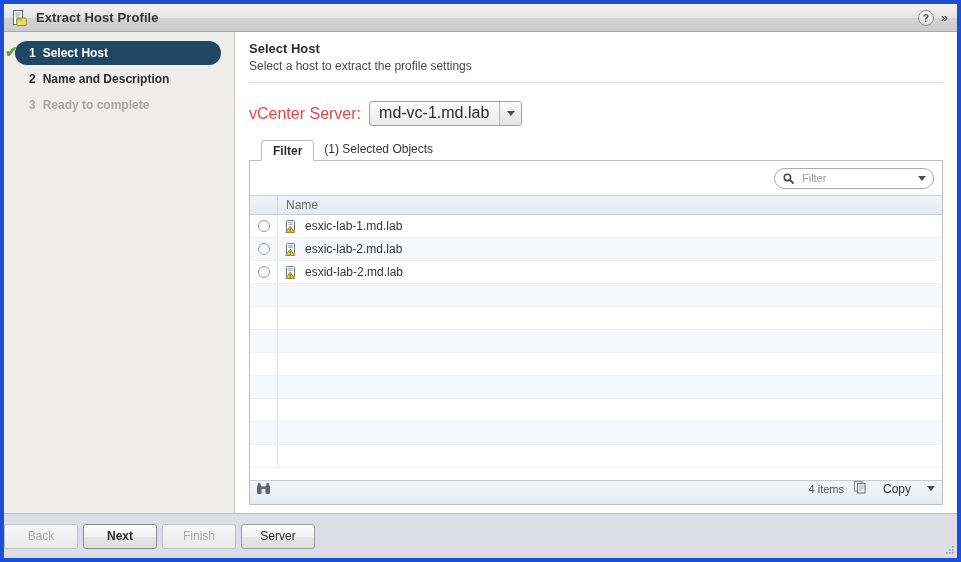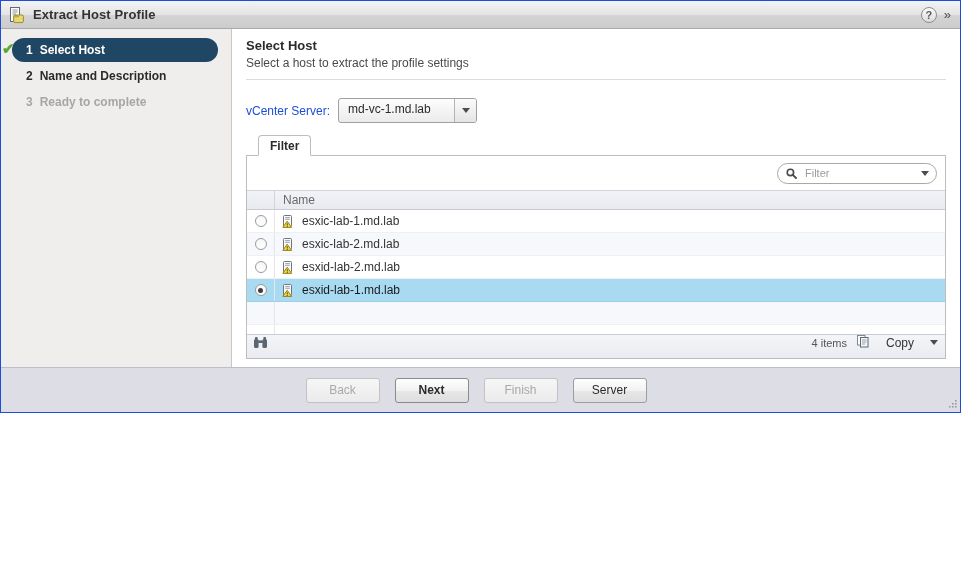--- a/index.html
+++ b/index.html
@@ -10,27 +10,27 @@
   body {
     font-family: "Liberation Sans", sans-serif;
     font-size: 12px;
     color: #333333;
     -webkit-font-smoothing: antialiased;
   }
 
   .dialog {
     position: relative;
     width: 961px;
-    height: 413px;
+    height: 562px;
     box-sizing: border-box;
     background: #ffffff;
     overflow: hidden;
     display: flex;
     flex-direction: column;
-    border: 1px solid #1d4ed8;
+    border: 4px solid #1d4ed8;
   }
 
   
   .titlebar {
     height: 28px;
     flex: 0 0 28px;
     background: linear-gradient(to bottom, #f3f3f3 0%, #e4e4e4 50%, #d4d4d4 51%, #cccccc 100%);
     border-bottom: 1px solid #a9a9a9;
     display: flex;
     align-items: center;
@@ -160,37 +160,37 @@
     border-bottom: 1px solid #dcdcdc;
   }
 
   .vc-row {
     display: flex;
     align-items: center;
     margin-top: 18px;
     margin-bottom: 12px;
   }
   .vc-label {
-    font-size: 12px;
-    color: #1d4ed8;
+    font-size: 16px;
+    color: #ef4444;
     margin-right: 8px;
   }
   .combo {
     display: inline-flex;
     align-items: stretch;
     height: 23px;
     border: 1px solid #a0a0a0;
     border-radius: 3px;
     background: linear-gradient(to bottom, #fdfdfd, #ebebeb);
     cursor: pointer;
     overflow: hidden;
   }
   .combo .val {
     padding: 0 10px 0 9px;
-    font-size: 12px;
+    font-size: 16px;
     color: #2b2b2b;
     line-height: 21px;
     min-width: 96px;
   }
   .combo .arrow-box {
     width: 21px;
     border-left: 1px solid #b4b4b4;
     display: flex;
     align-items: center;
     justify-content: center;
@@ -403,23 +403,23 @@
   }
 
   
   .footer {
     height: 45px;
     flex: 0 0 45px;
     background: #dcdde5;
     border-top: 1px solid #bcbdc6;
     display: flex;
     align-items: center;
-    justify-content: center;
+    justify-content: flex-start;
     padding-right: 9px;
-    gap: 15px;
+    gap: 5px;
     box-sizing: border-box;
     position: relative;
   }
   .btn {
     min-width: 74px;
     height: 25px;
     padding: 0 12px;
     border: 1px solid #9d9d9d;
     border-radius: 3px;
     background: linear-gradient(to bottom, #fefefe 0%, #f2f2f2 50%, #e7e7e7 51%, #dedede 100%);
@@ -494,20 +494,21 @@
         <span class="combo">
           <span class="val">md-vc-1.md.lab</span>
           <span class="arrow-box">
               <span class="caret-down"></span>
             </span>
         </span>
       </div>
 
       <div class="tabs">
         <div class="tab active">Filter</div>
+        <div class="tab inactive">(1) Selected Objects</div>
       </div>
 
       <div class="panel">
 
         <div class="panel-toolbar">
           <div class="searchbox">
             <span class="mag">
               <svg width="11" height="11" viewBox="0 0 11 11">
                 <circle cx="4.4" cy="4.4" r="3.2" fill="none" stroke="#4a4a4a" stroke-width="1.6"></circle>
                 <line x1="6.8" y1="6.8" x2="10" y2="10" stroke="#4a4a4a" stroke-width="1.8" stroke-linecap="round"></line>
@@ -576,38 +577,20 @@
                   <line x1="4.2" y1="5.3" x2="8.8" y2="5.3" stroke="#8e99a2" stroke-width="0.9"></line>
                   <path d="M6.2 7.2 L10.6 13.4 L1.8 13.4 Z" fill="#f5d93b" stroke="#8a7414" stroke-width="0.9" stroke-linejoin="round"></path>
                   <rect x="5.8" y="9.3" width="0.9" height="2.2" fill="#4a3d05"></rect>
                   <rect x="5.8" y="12" width="0.9" height="0.9" fill="#4a3d05"></rect>
                 </svg>
               </span>
               <span>esxid-lab-2.md.lab</span>
             </div>
           </div>
 
-          <div class="row selected">
-            <div class="col-radio">
-              <span class="radio on"></span>
-            </div>
-            <div class="col-name">
-              <span class="host-icon">
-                <svg width="14" height="14" viewBox="0 0 14 14">
-                  <rect x="2.5" y="1.5" width="8" height="11" rx="1" fill="#fafafa" stroke="#6b7680" stroke-width="1"></rect>
-                  <line x1="4.2" y1="3.6" x2="8.8" y2="3.6" stroke="#8e99a2" stroke-width="0.9"></line>
-                  <line x1="4.2" y1="5.3" x2="8.8" y2="5.3" stroke="#8e99a2" stroke-width="0.9"></line>
-                  <path d="M6.2 7.2 L10.6 13.4 L1.8 13.4 Z" fill="#f5d93b" stroke="#8a7414" stroke-width="0.9" stroke-linejoin="round"></path>
-                  <rect x="5.8" y="9.3" width="0.9" height="2.2" fill="#4a3d05"></rect>
-                  <rect x="5.8" y="12" width="0.9" height="0.9" fill="#4a3d05"></rect>
-                </svg>
-              </span>
-              <span>esxid-lab-1.md.lab</span>
-            </div>
-          </div>
 
           <div class="row even">
               <div class="col-radio"></div>
               <div class="col-name"></div>
             </div>
           <div class="row odd">
               <div class="col-radio"></div>
               <div class="col-name"></div>
             </div>
           <div class="row even">

